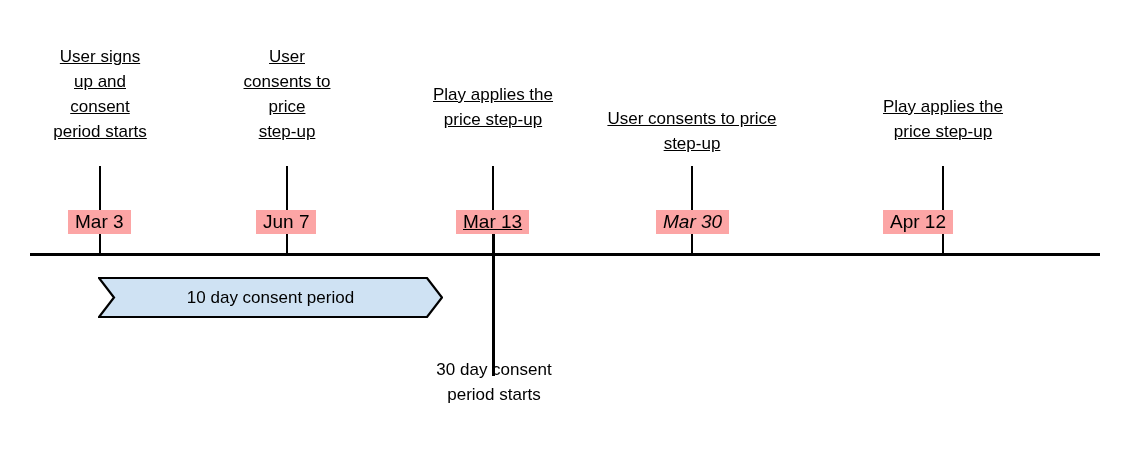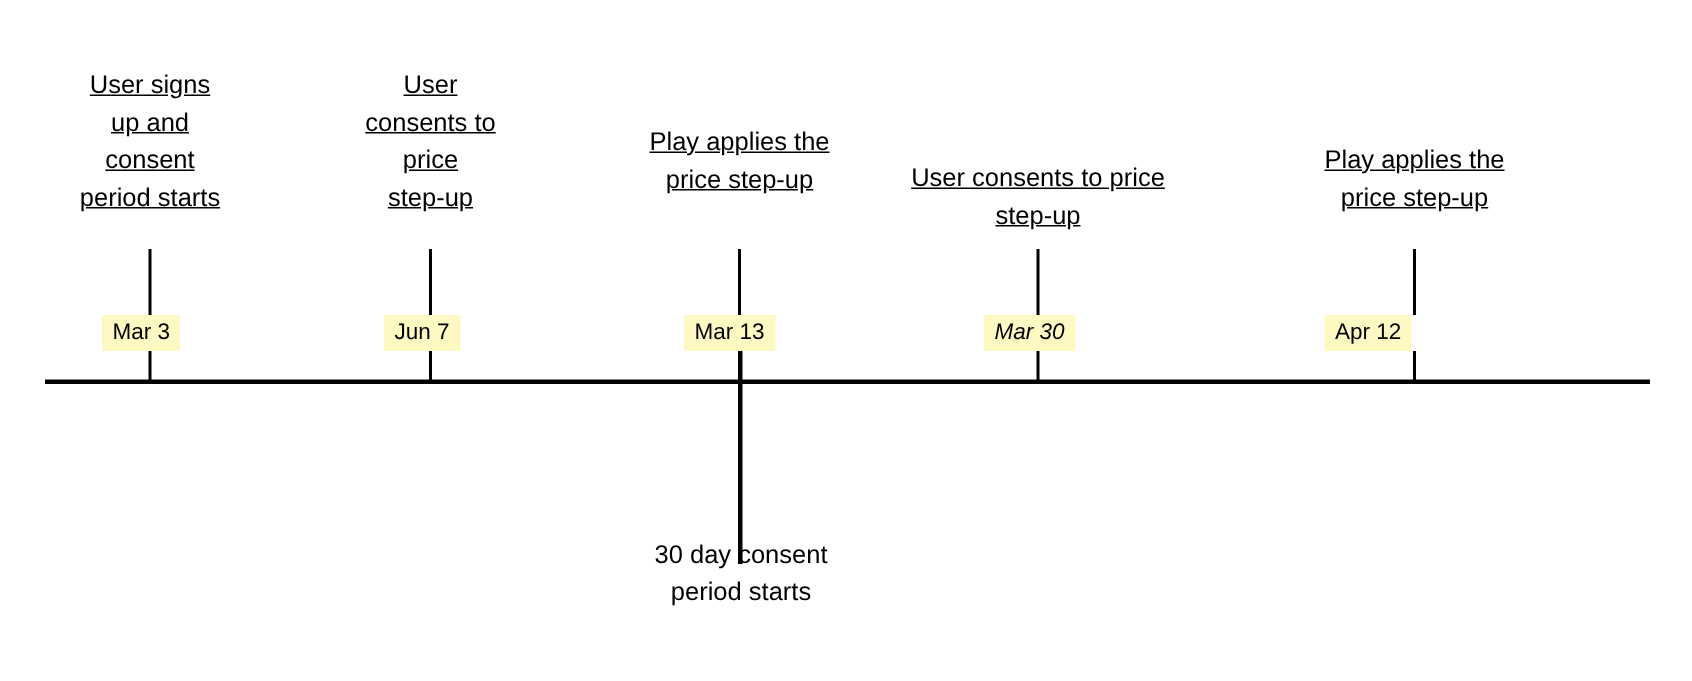--- a/index.html
+++ b/index.html
@@ -32,23 +32,23 @@
     width: 2px;
     background: #000000;
   }
   .tick-thick { width: 3px; }
 
   
   .date-chip {
     position: absolute;
     height: 24px;
     line-height: 24px;
-    background: #fef9c3;
+    background: #fca5a5;
     color: #000000;
-    font-size: 15px;
+    font-size: 19px;
     text-align: center;
     white-space: nowrap;
     padding: 0 7px;
   }
 
   
   .event-label {
     position: absolute;
     font-size: 17px;
     line-height: 25px;
@@ -124,24 +124,30 @@
   <div class="tick" style="left:942px; top:166px; height:44px;"></div>
 
   <div class="tick" style="left:99px; top:234px; height:21px;"></div>
   <div class="tick" style="left:286px; top:234px; height:21px;"></div>
   <div class="tick tick-thick" style="left:492px; top:234px; height:142px;"></div>
   <div class="tick" style="left:691px; top:234px; height:21px;"></div>
   <div class="tick" style="left:942px; top:234px; height:21px;"></div>
 
   <div class="date-chip" style="left:68px; top:210px;">Mar 3</div>
   <div class="date-chip" style="left:256px; top:210px;">Jun 7</div>
-  <div class="date-chip" style="left:456px; top:210px;">Mar 13</div>
+  <div class="date-chip" style="left:456px; top:210px;text-decoration:underline;">Mar 13</div>
   <div class="date-chip" style="left:656px; top:210px;font-style:italic;">Mar 30</div>
   <div class="date-chip" style="left:883px; top:210px;">Apr 12</div>
 
   <div class="axis-line"></div>
 
+  <div class="chevron-wrap" style="left:98px; width:345px;">
+    <svg width="345" height="41" viewBox="0 0 345 41" preserveAspectRatio="none">
+      <polygon points="1,1 329,1 344,20.5 329,40 1,40 16,20.5" fill="#cfe2f3" stroke="#000000" stroke-width="2.2" stroke-linejoin="miter"></polygon>
+    </svg>
+    <div class="chevron-text">10 day consent period</div>
+  </div>
 
 
   <div class="below-label" style="left:406px; top:357px; width:176px;">30 day consent
 period starts</div>
 
 </div>
 
 </body></html>

